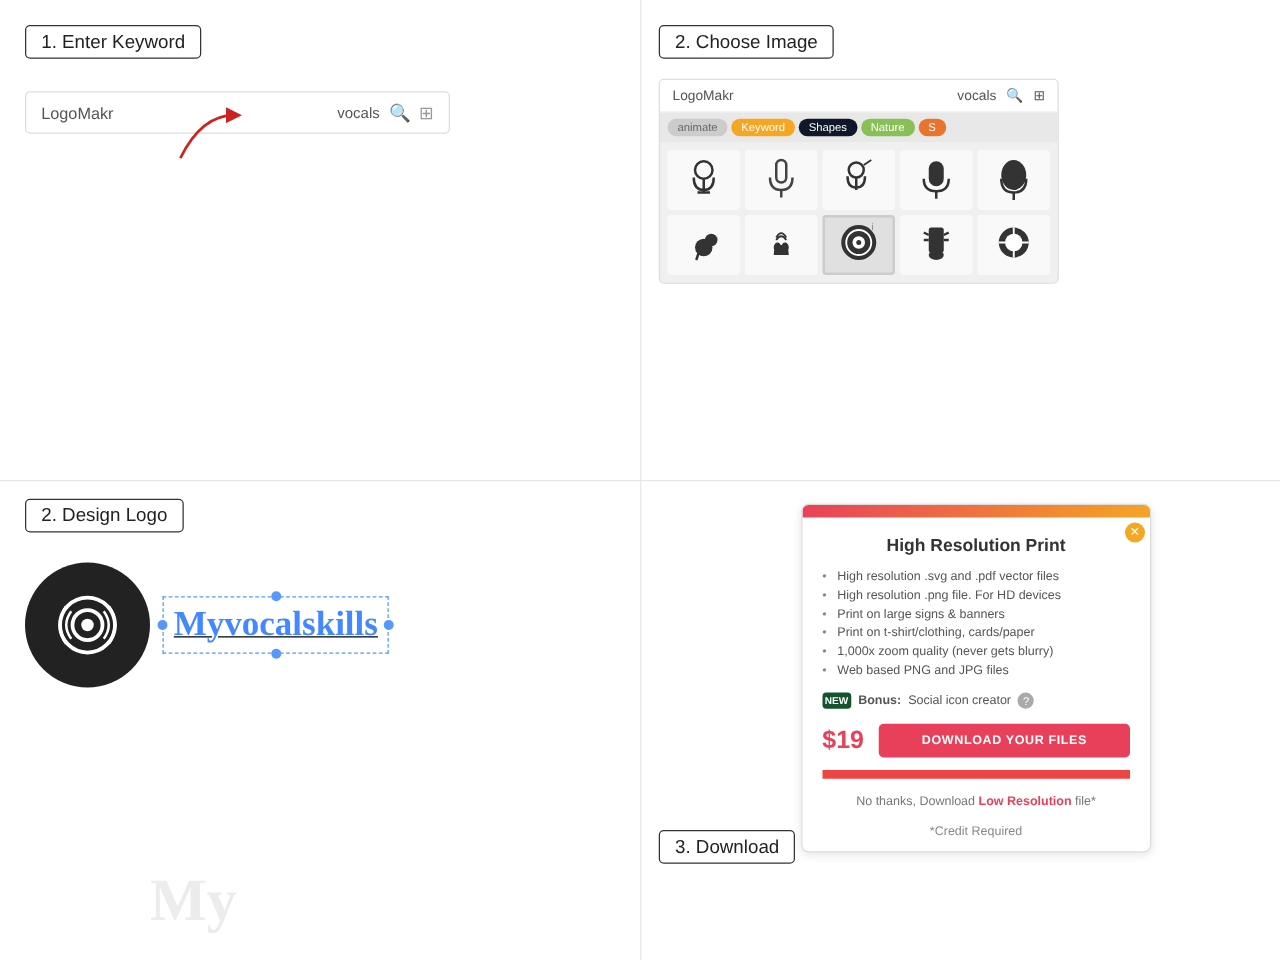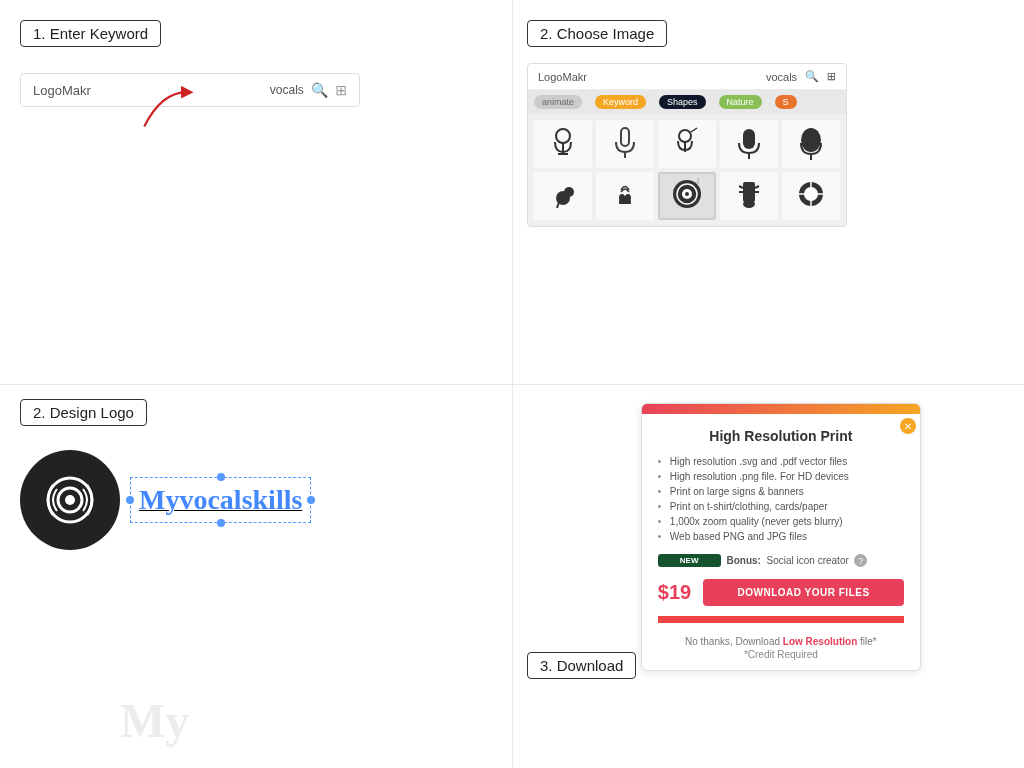--- a/index.html
+++ b/index.html
@@ -116,21 +116,21 @@
     .image-chooser-search {
       display: flex;
       align-items: center;
       gap: 8px;
       font-size: 11px;
       color: #555;
     }
 
     .category-tabs {
       display: flex;
-      gap: 13px;
+      gap: 3px;
       padding: 5px 6px;
       background: #e8e8e8;
       overflow: hidden;
     }
 
     .cat-tab {
       border-radius: 10px;
       padding: 2px 8px;
       font-size: 9px;
       font-weight: 500;
@@ -342,21 +342,21 @@
       align-items: center;
       gap: 6px;
       margin-bottom: 12px;
     }
 
     .new-badge {
       background: #14532d;
       color: #fff;
       font-size: 8px;
       font-weight: 700;
-      padding: 2px 22px;
+      padding: 2px 2px;
       border-radius: 3px;
       text-transform: uppercase;
     }
 
     .bonus-text {
       font-size: 10px;
       color: #555;
     }
 
     .bonus-text strong {
@@ -404,21 +404,21 @@
     .no-thanks-text a {
       color: #e8405a;
       font-weight: 700;
       text-decoration: none;
     }
 
     .credit-required {
       font-size: 10px;
       color: #888;
       text-align: center;
-      margin-top: 0;
+      margin-top: 11px;
     }
 
     
     .help-icon {
       display: inline-flex;
       width: 13px;
       height: 13px;
       background: #aaa;
       border-radius: 50%;
       color: #fff;

